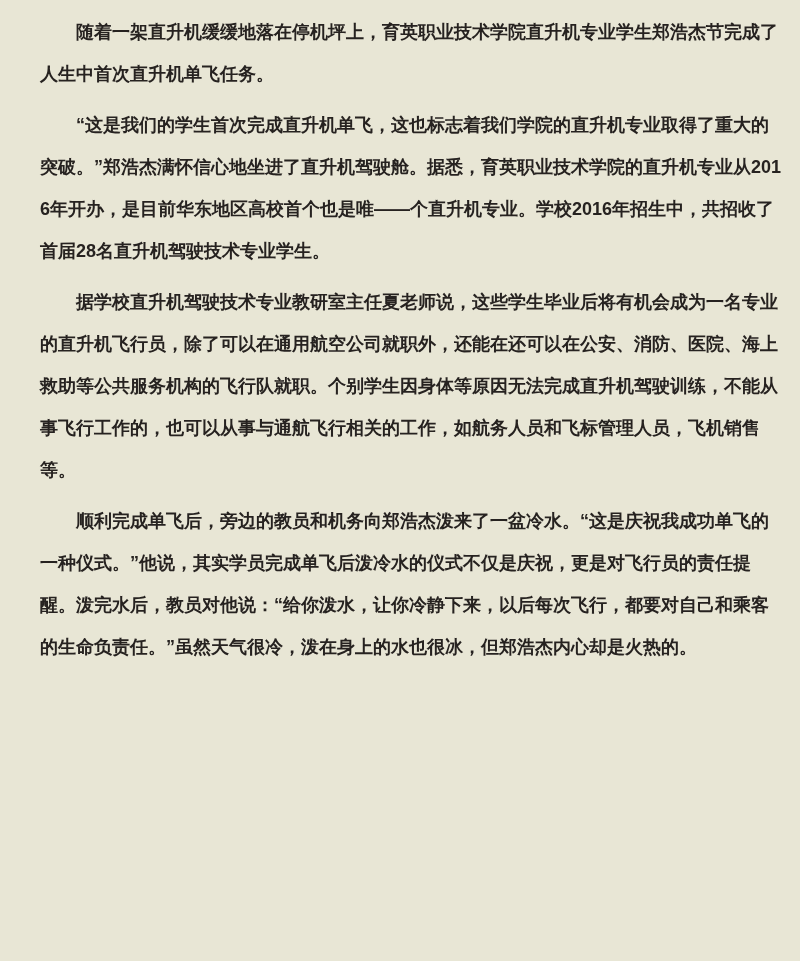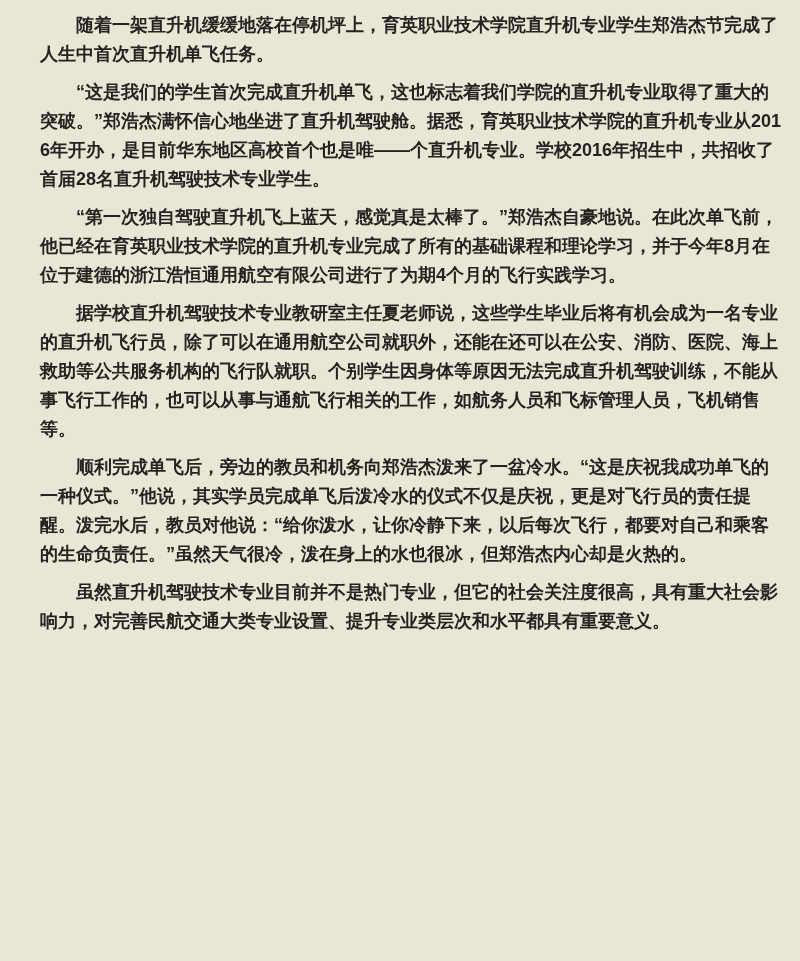--- a/index.html
+++ b/index.html
@@ -13,33 +13,31 @@
     overflow: hidden;
   }
   .page {
     box-sizing: border-box;
     width: 800px;
     height: 961px;
     padding: 11px 16px 10px 40px;
     font-family: "Liberation Sans", "DejaVu Sans", sans-serif;
     font-weight: bold;
     font-size: 18px;
-    line-height: 29px;
+    line-height: 42px;
     color: #262220;
   }
   .page p {
     margin: 0 0 9px 0;
     text-indent: 2em;
     word-break: break-all;
     text-align: left;
   }
 </style>
 </head>
 <body>
 
 <div class="page">
   <p>随着一架直升机缓缓地落在停机坪上，育英职业技术学院直升机专业学生郑浩杰节完成了人生中首次直升机单飞任务。</p>
   <p>“这是我们的学生首次完成直升机单飞，这也标志着我们学院的直升机专业取得了重大的突破。”郑浩杰满怀信心地坐进了直升机驾驶舱。据悉，育英职业技术学院的直升机专业从2016年开办，是目前华东地区高校首个也是唯——个直升机专业。学校2016年招生中，共招收了首届28名直升机驾驶技术专业学生。</p>
-  <p>“第一次独自驾驶直升机飞上蓝天，感觉真是太棒了。”郑浩杰自豪地说。在此次单飞前，他已经在育英职业技术学院的直升机专业完成了所有的基础课程和理论学习，并于今年8月在位于建德的浙江浩恒通用航空有限公司进行了为期4个月的飞行实践学习。</p>
   <p>据学校直升机驾驶技术专业教研室主任夏老师说，这些学生毕业后将有机会成为一名专业的直升机飞行员，除了可以在通用航空公司就职外，还能在还可以在公安、消防、医院、海上救助等公共服务机构的飞行队就职。个别学生因身体等原因无法完成直升机驾驶训练，不能从事飞行工作的，也可以从事与通航飞行相关的工作，如航务人员和飞标管理人员，飞机销售等。</p>
   <p>顺利完成单飞后，旁边的教员和机务向郑浩杰泼来了一盆冷水。“这是庆祝我成功单飞的一种仪式。”他说，其实学员完成单飞后泼冷水的仪式不仅是庆祝，更是对飞行员的责任提醒。泼完水后，教员对他说：“给你泼水，让你冷静下来，以后每次飞行，都要对自己和乘客的生命负责任。”虽然天气很冷，泼在身上的水也很冰，但郑浩杰内心却是火热的。</p>
-  <p>虽然直升机驾驶技术专业目前并不是热门专业，但它的社会关注度很高，具有重大社会影响力，对完善民航交通大类专业设置、提升专业类层次和水平都具有重要意义。</p>
 </div>
 
 </body></html>

